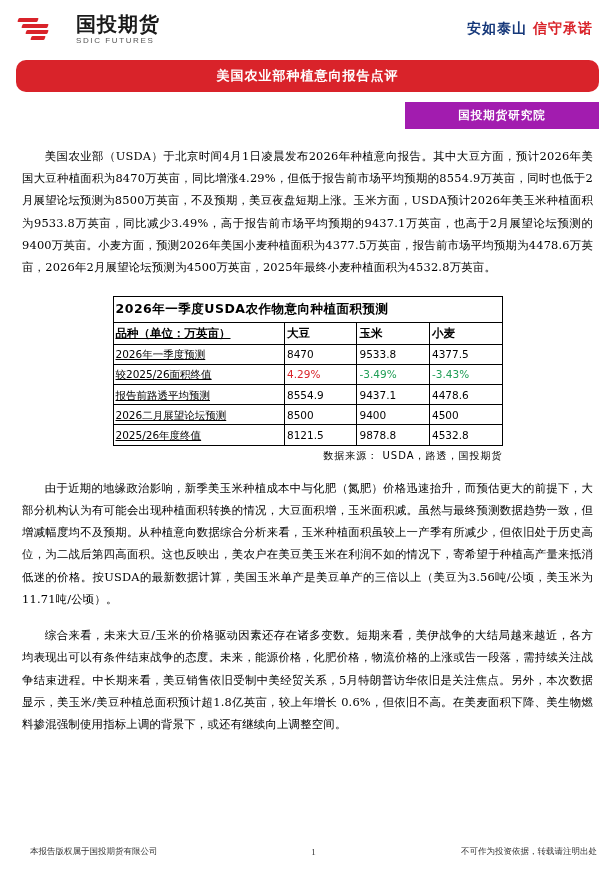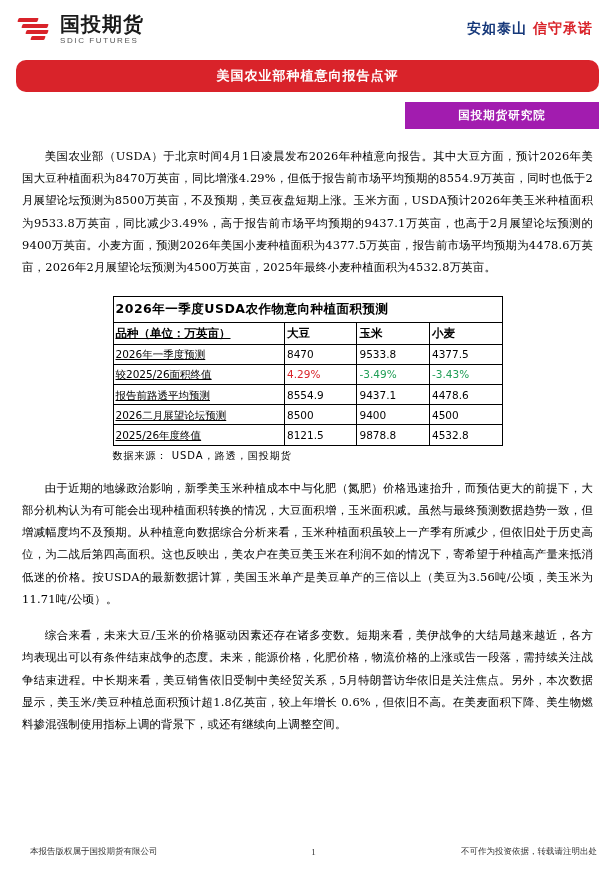--- a/index.html
+++ b/index.html
@@ -51,20 +51,21 @@
   }
   .logo-mark i:nth-child(1) { width: 20px; left: 0;  top: 3px;  transform: skewX(-20deg); }
   .logo-mark i:nth-child(2) { width: 26px; left: 4px; top: 9px;  transform: skewX(-20deg); }
   .logo-mark i:nth-child(3) { width: 22px; left: 8px; top: 15px; transform: skewX(-20deg); }
   .logo-mark i:nth-child(4) { width: 14px; left: 13px; top: 21px; transform: skewX(-20deg); }
   .brand-text {
     display: flex;
     flex-direction: column;
     justify-content: center;
     line-height: 1;
+    margin-left: 16px;
   }
   .brand-cn {
     font-family: "DejaVu Sans", "Liberation Sans", sans-serif;
     font-size: 20px;
     font-weight: bold;
     letter-spacing: 1px;
     color: #1a1a1a;
   }
   .brand-en {
     font-family: "Liberation Sans", sans-serif;
@@ -164,21 +165,21 @@
   }
   table.usda td.rowlabel {
     width: 44%;
     text-decoration: underline;
   }
   table.usda td.val { width: 18.6%; }
   td.red { color: #d9232a; }
   td.green { color: #1f9d55; }
   .src-row {
     margin-top: 3px;
-    text-align: left;
+    text-align: right;
     font-family: "DejaVu Sans", "Liberation Sans", sans-serif;
     font-size: 10px;
     letter-spacing: 1px;
   }
 
   
   .footer {
     position: absolute;
     left: 12px;
     right: 0;

